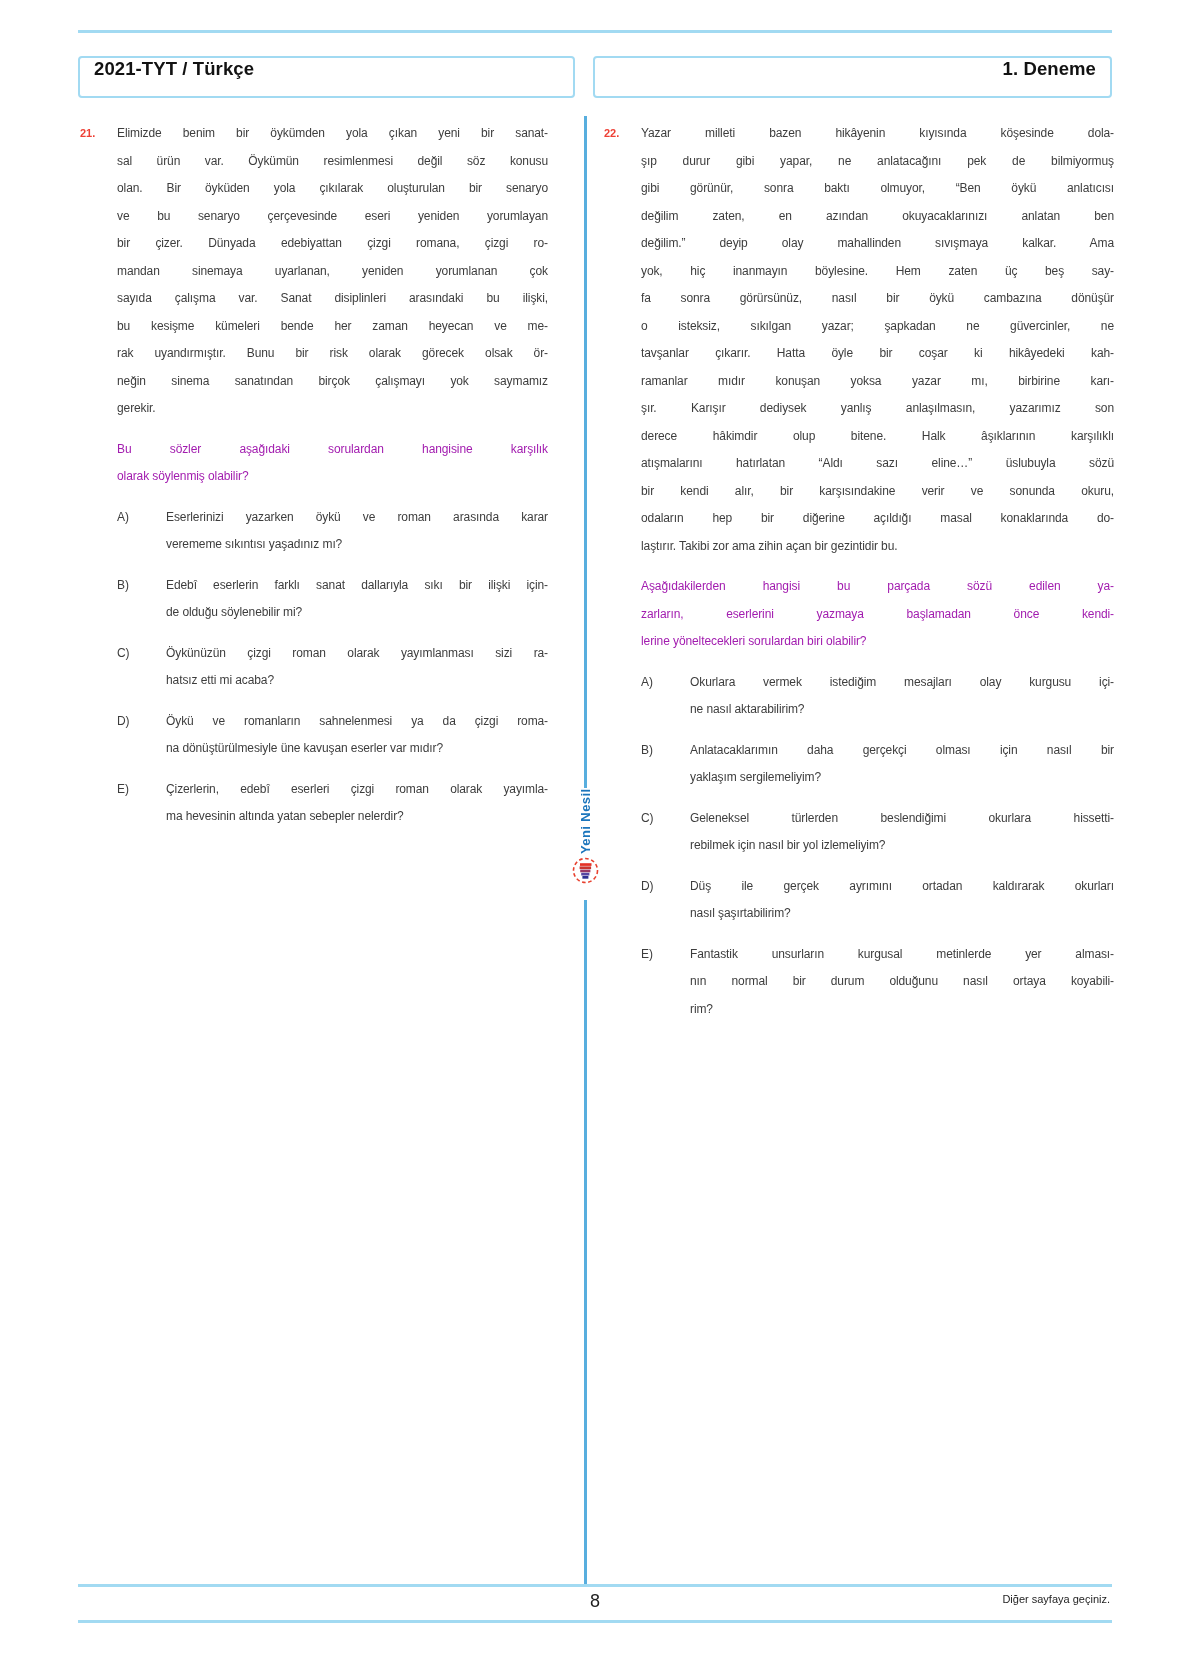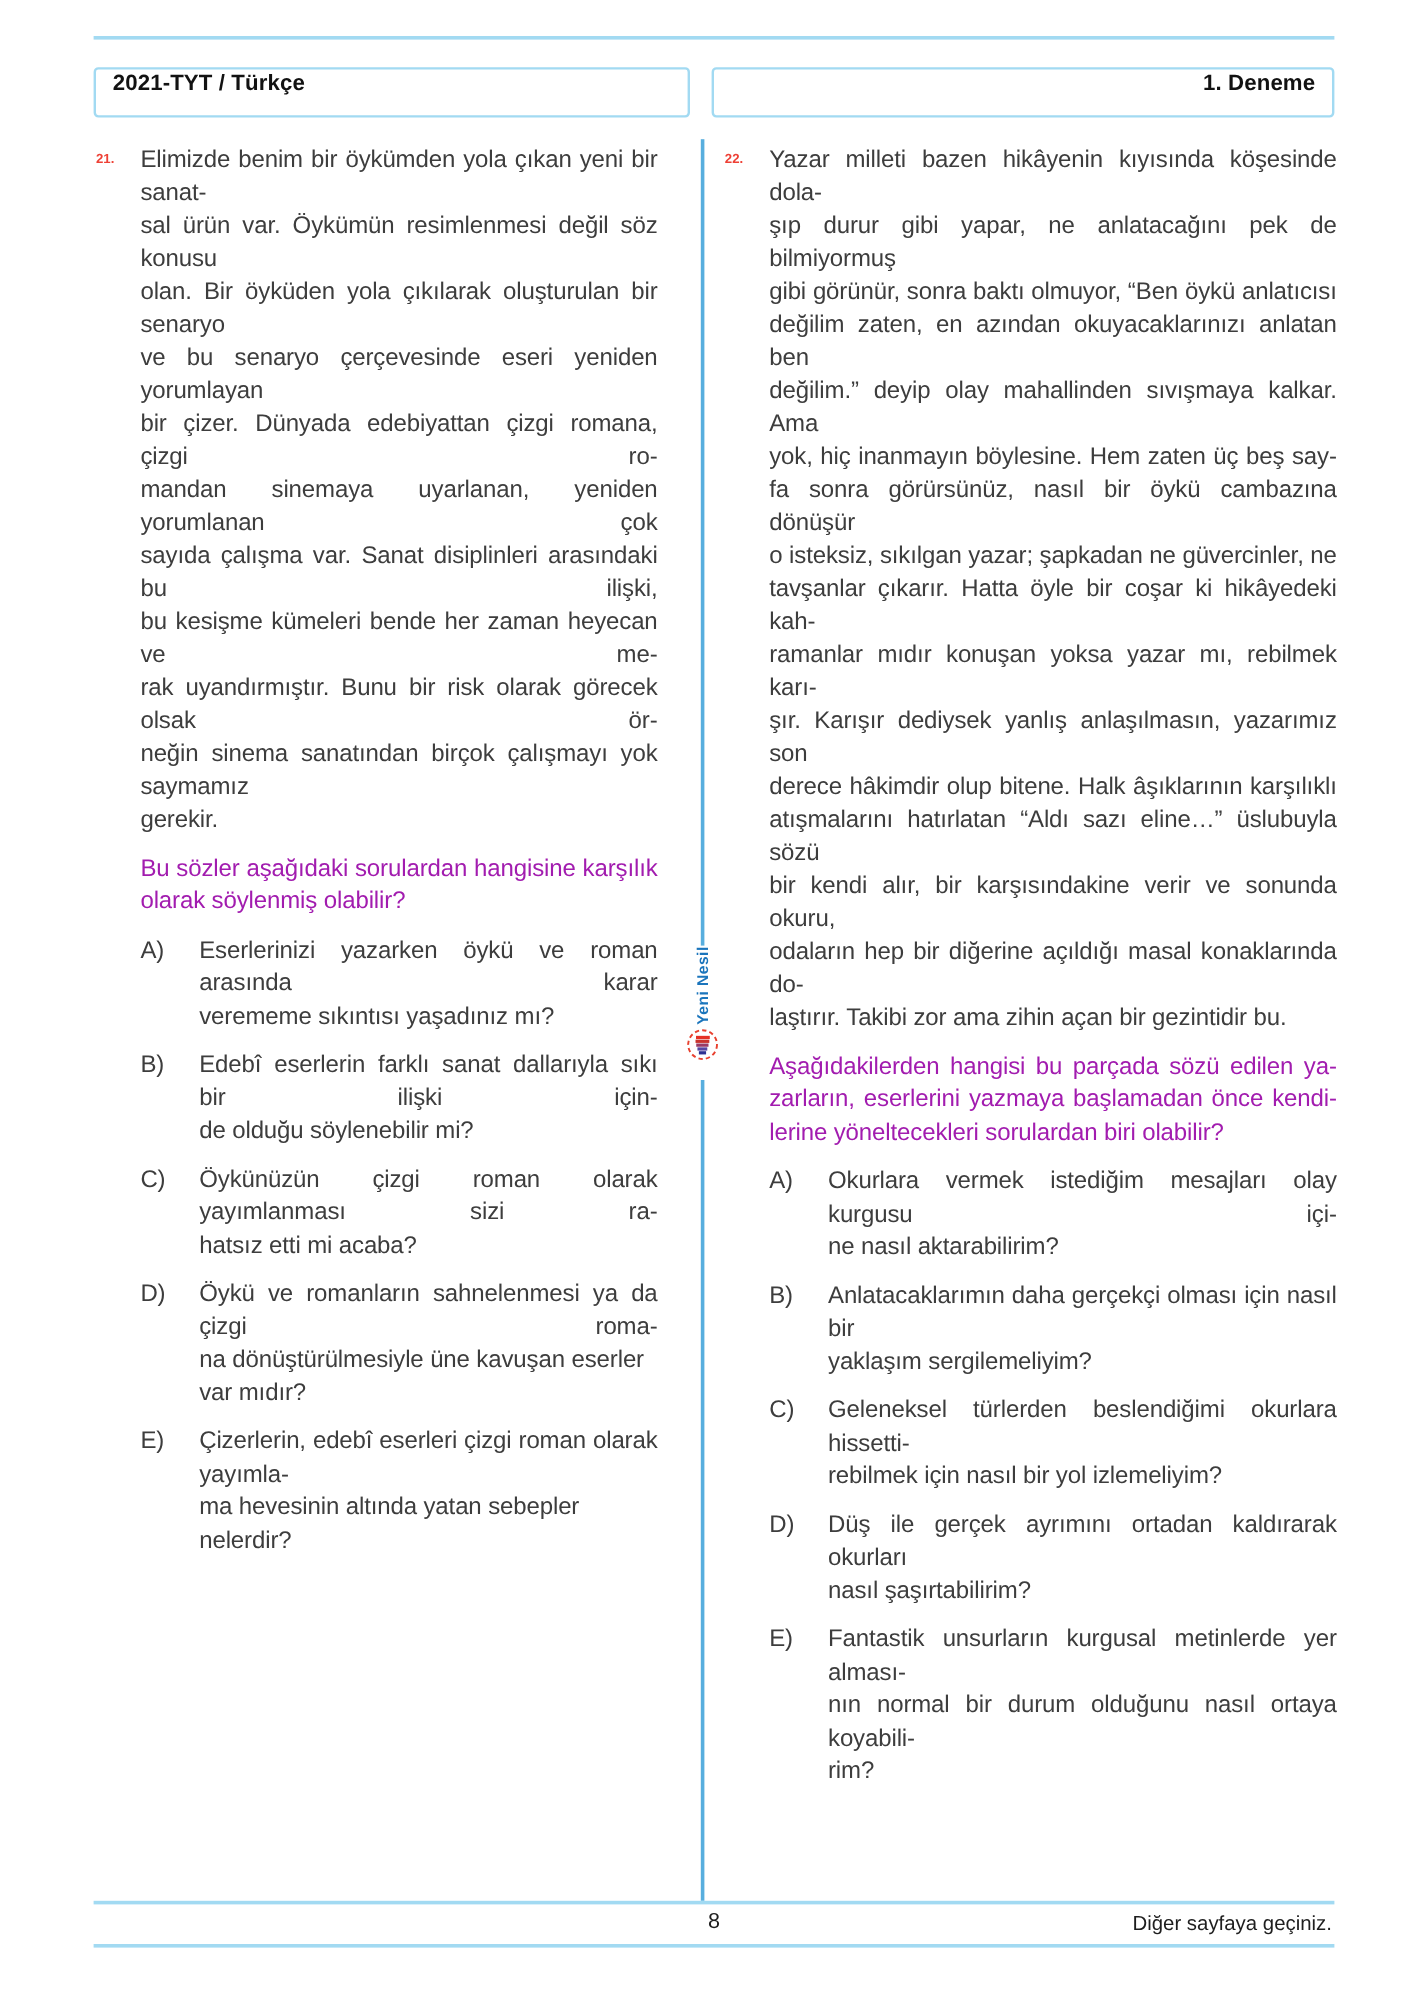--- a/index.html
+++ b/index.html
@@ -28,21 +28,21 @@
   }
   .hbox.right { justify-content:flex-end;padding-left:36px; }
 
   .divider { position:absolute; left:584px; top:116px; height:1468px; width:3px; background:var(--divider-blue,#58aede); }
 
   .col { position:absolute; top:120px; display:flex; align-items:flex-start; }
   #col-left  { left:80px;  width:468px; }
   #col-right { left:604px; width:510px; }
 
   .qnum { flex:none; width:37px; font-weight:bold; font-size:11px; color:var(--accent-red,#ee4035); line-height:27.5px; }
-  .qbody { flex:1; font-size:20px; line-height:27.5px; letter-spacing:-0.1px; }
+  .qbody { flex:1; font-size:12px; line-height:27.5px; letter-spacing:-0.1px; }
   .line { }
   .jl { text-align:justify; text-align-last:justify; }
   .stem { margin-top:13px; }
   .stem .line { font-weight:normal; color:#a21caf; }
   .opt { display:flex; margin-top:13px; }
   .olab { flex:none; width:33px; }
   .otext { flex:1;margin-left:16px; }
 
   .logo {
     position:absolute; left:561px; top:788px; width:48px; height:112px;
@@ -50,21 +50,21 @@
     display:flex; flex-direction:column; align-items:center; justify-content:flex-start; gap:3px;
     z-index:2;
   }
   .logo-text {
     writing-mode:vertical-rl; transform:rotate(180deg);
     font-weight:bold; font-size:13px; letter-spacing:0.4px;
     color:var(--logo-blue,#1b75bc);
     height:66px; display:flex; align-items:center;
   }
   .footer-num  { position:absolute; top:1591px; left:0; right:0; text-align:center; font-size:18px; color:#1e1e1e; }
-  .footer-note { position:absolute; top:1593px; right:80px; font-size:17px; color:#1e1e1e; }
+  .footer-note { position:absolute; top:1593px; right:80px; font-size:11px; color:#1e1e1e; }
 </style>
 </head>
 <body>
 
 <div class="rule" id="top-rule"></div>
 
 <div class="header">
   <div class="hbox">
     <span>2021-TYT / Türkçe</span>
   </div>
@@ -152,21 +152,21 @@
       <div class="para">
         <div class="line jl">Yazar milleti bazen hikâyenin kıyısında köşesinde dola-</div>
         <div class="line jl">şıp durur gibi yapar, ne anlatacağını pek de bilmiyormuş</div>
         <div class="line jl">gibi görünür, sonra baktı olmuyor, “Ben öykü anlatıcısı</div>
         <div class="line jl">değilim zaten, en azından okuyacaklarınızı anlatan ben</div>
         <div class="line jl">değilim.” deyip olay mahallinden sıvışmaya kalkar. Ama</div>
         <div class="line jl">yok, hiç inanmayın böylesine. Hem zaten üç beş say-</div>
         <div class="line jl">fa sonra görürsünüz, nasıl bir öykü cambazına dönüşür</div>
         <div class="line jl">o isteksiz, sıkılgan yazar; şapkadan ne güvercinler, ne</div>
         <div class="line jl">tavşanlar çıkarır. Hatta öyle bir coşar ki hikâyedeki kah-</div>
-        <div class="line jl">ramanlar mıdır konuşan yoksa yazar mı, rebilmek karı-</div>
+        <div class="line jl">ramanlar mıdır konuşan yoksa yazar mı, birbirine karı-</div>
         <div class="line jl">şır. Karışır dediysek yanlış anlaşılmasın, yazarımız son</div>
         <div class="line jl">derece hâkimdir olup bitene. Halk âşıklarının karşılıklı</div>
         <div class="line jl">atışmalarını hatırlatan “Aldı sazı eline…” üslubuyla sözü</div>
         <div class="line jl">bir kendi alır, bir karşısındakine verir ve sonunda okuru,</div>
         <div class="line jl">odaların hep bir diğerine açıldığı masal konaklarında do-</div>
         <div class="line">laştırır. Takibi zor ama zihin açan bir gezintidir bu.</div>
       </div>
       <div class="stem">
         <div class="line jl">Aşağıdakilerden hangisi bu parçada sözü edilen ya-</div>
         <div class="line jl">zarların, eserlerini yazmaya başlamadan önce kendi-</div>

